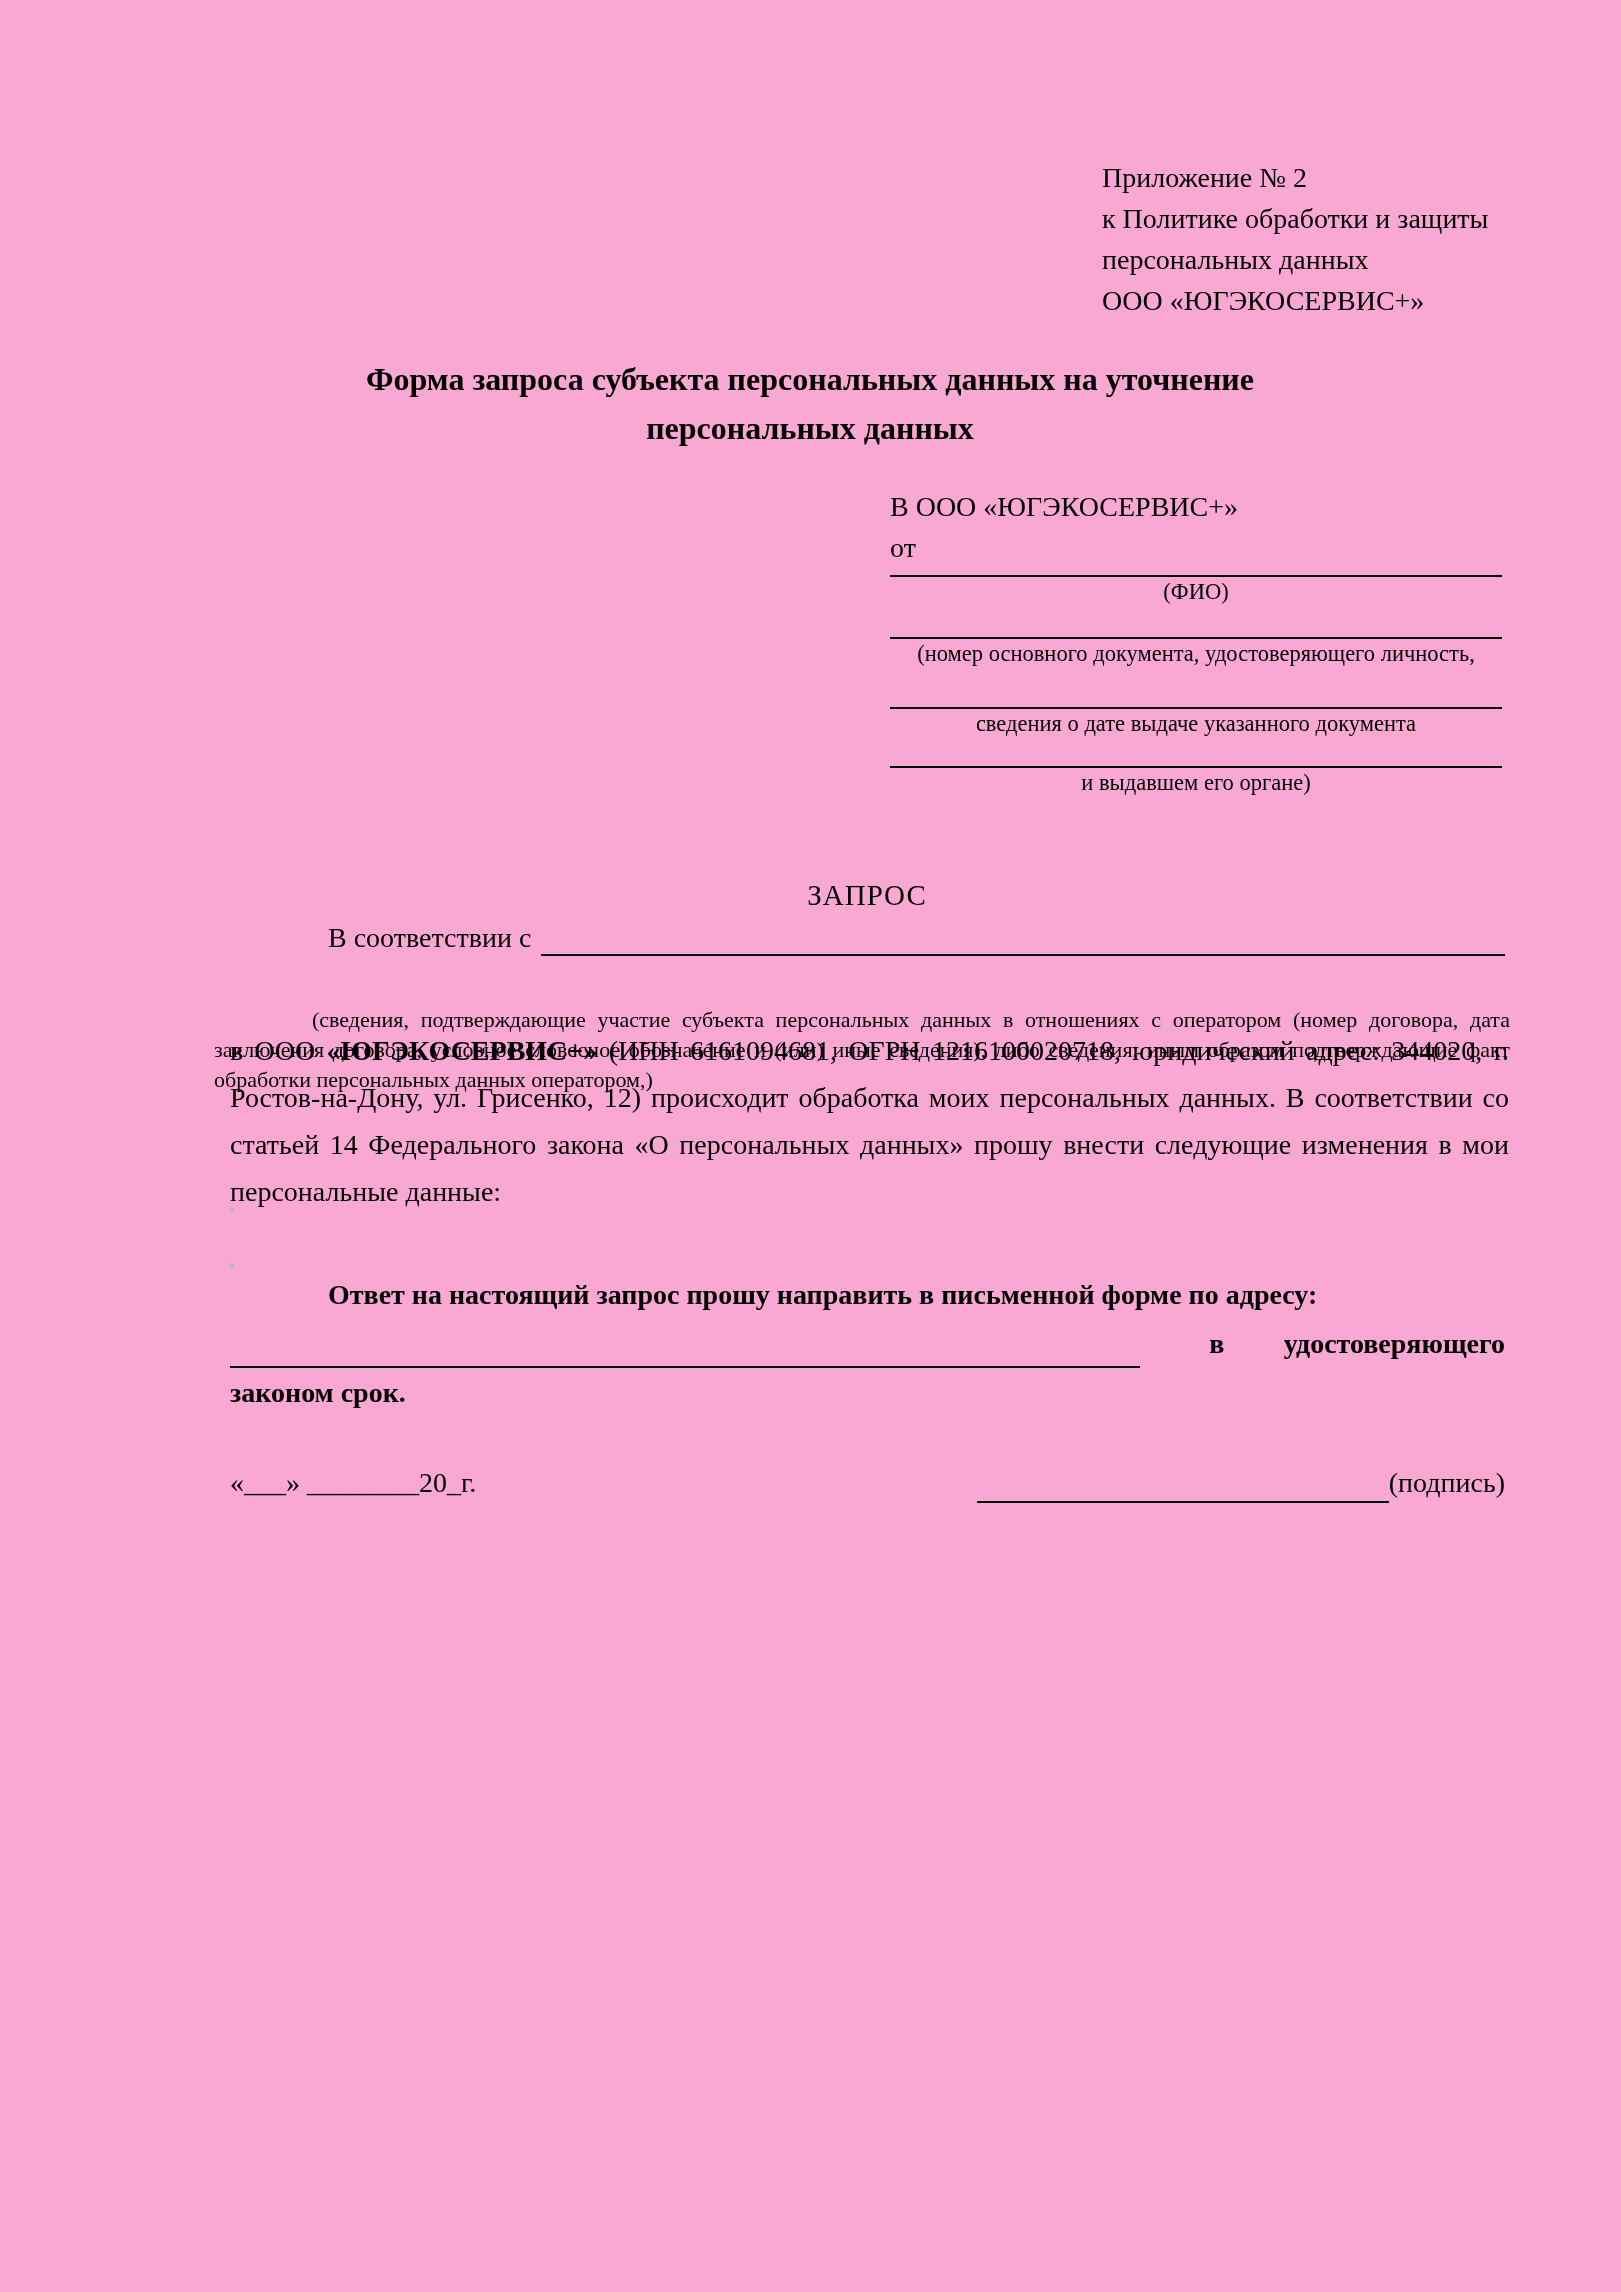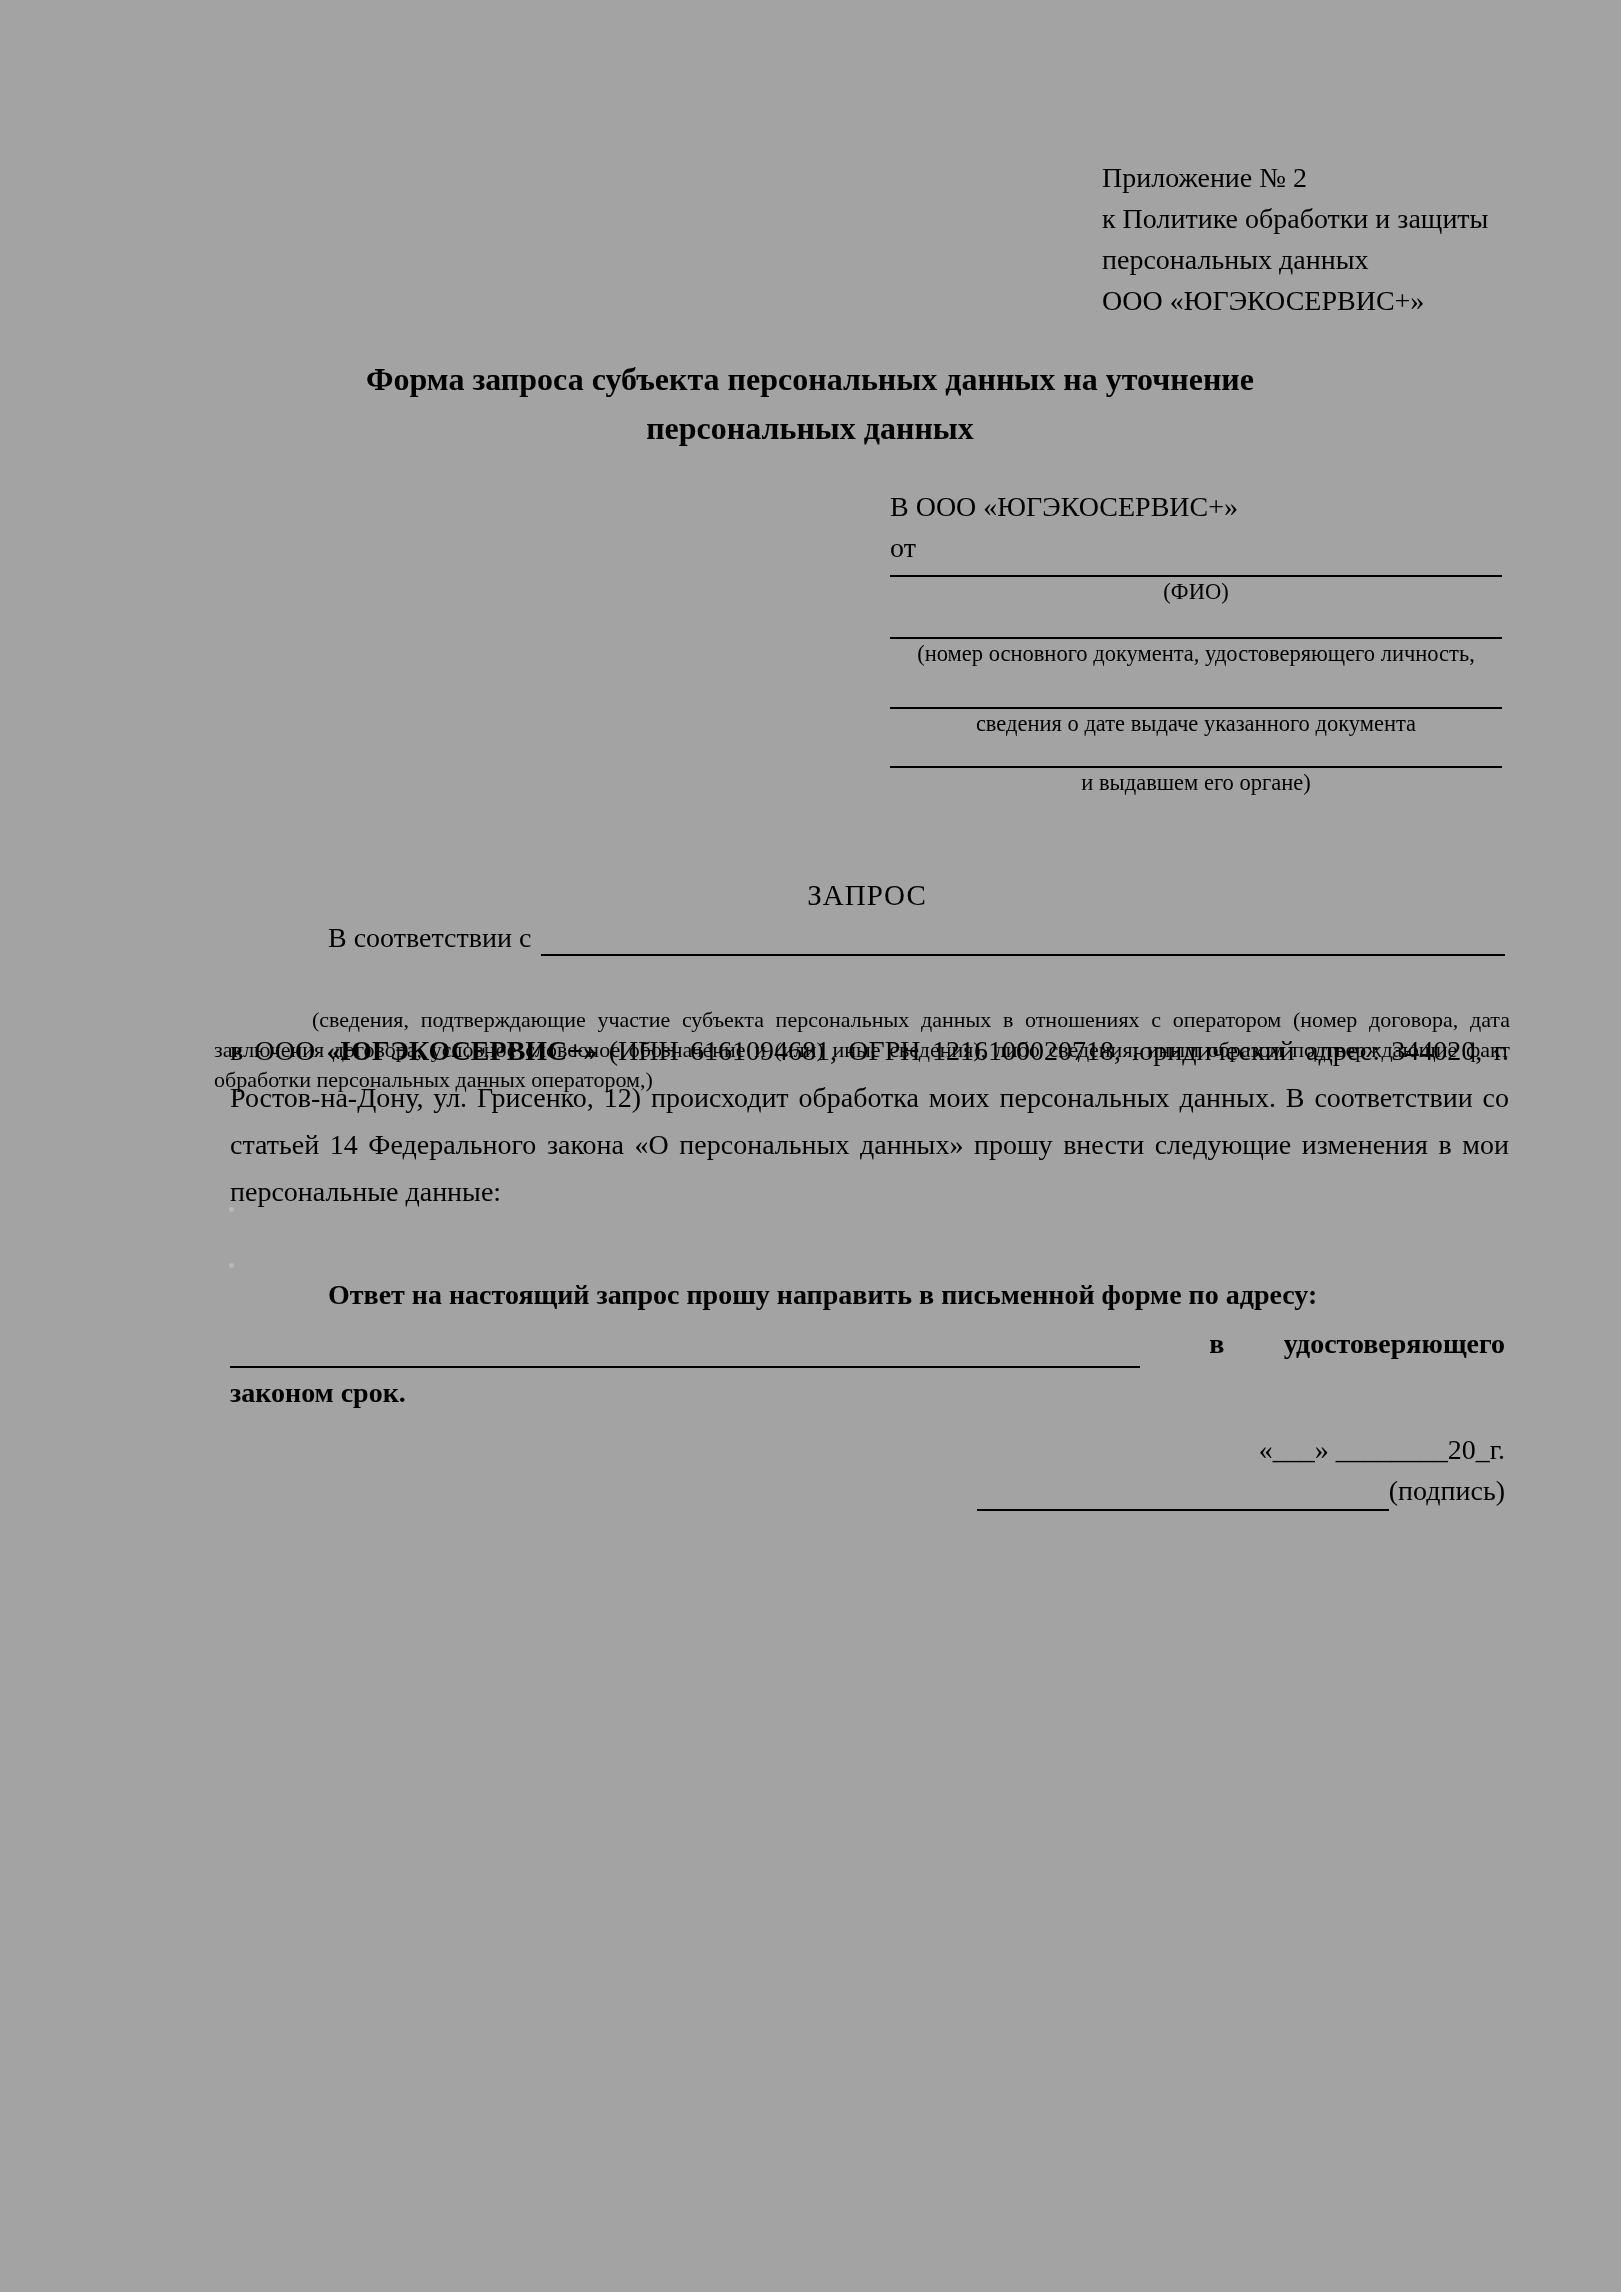--- a/index.html
+++ b/index.html
@@ -4,21 +4,21 @@
 <style>
   * { margin: 0; padding: 0; box-sizing: border-box; }
   html, body { background: #ffffff; }
   body {
     width: 1621px; height: 2293px;
     position: relative;
     font-family: "Liberation Serif", "DejaVu Serif", serif;
     color: #000;
     overflow: hidden;
   }
-  .page { position: absolute; inset: 0; background: #a3a3a3; }
+  .page { position: absolute; inset: 0; background: #f9a8d4; }
 
   
   .annex {
     position: absolute; left: 1102px; top: 157px; width: 412px;
     font-size: 28px; line-height: 41px;
   }
 
   
   .doc-title {
     position: absolute; left: 173px; top: 355px; width: 1274px;
@@ -79,23 +79,23 @@
   .reply .reply-line2 {
     display: flex; align-items: flex-end; justify-content: space-between;
     height: 49px;
   }
   .reply .address-line { width: 910px; border-bottom: 2px solid #000; height: 41px; }
   .reply .word-in { padding-left: 9.8px; }
   .reply .word-tf { }
 
   
   .sig-row {
-    position: absolute; left: 230px; top: 1429px; width: 1275px;
+    position: absolute; left: 230px; top: 1462px; width: 1275px;
     display: flex; justify-content: space-between; align-items: flex-end;
-    font-size: 28px; line-height: 41px; flex-direction: column;
+    font-size: 28px; line-height: 41px;
   }
   .sig-right { display: flex; align-items: flex-end; }
   .sig-line { width: 412px; border-bottom: 2px solid #000; height: 35px; }
 </style>
 </head>
 <body>
 
 <div class="page">
 
   <div class="annex">

